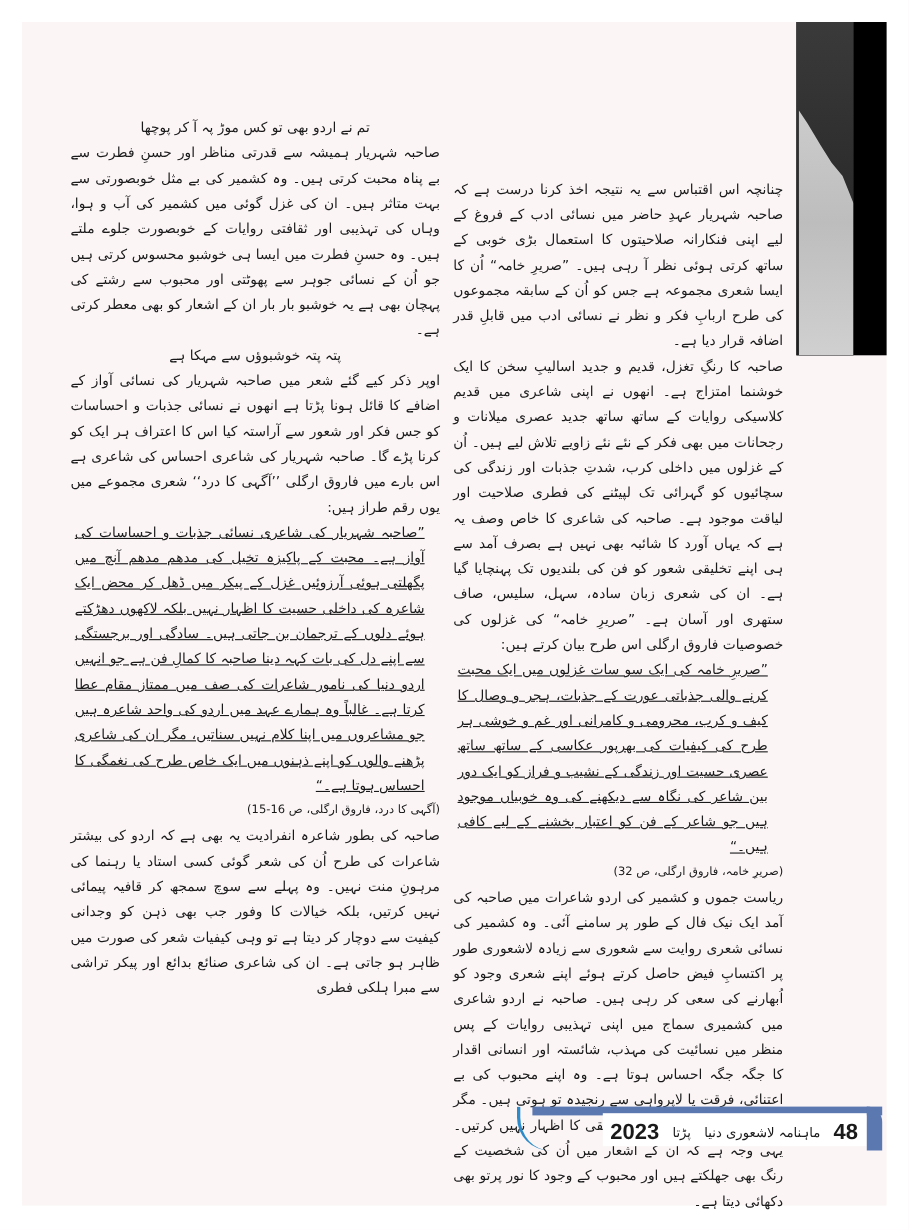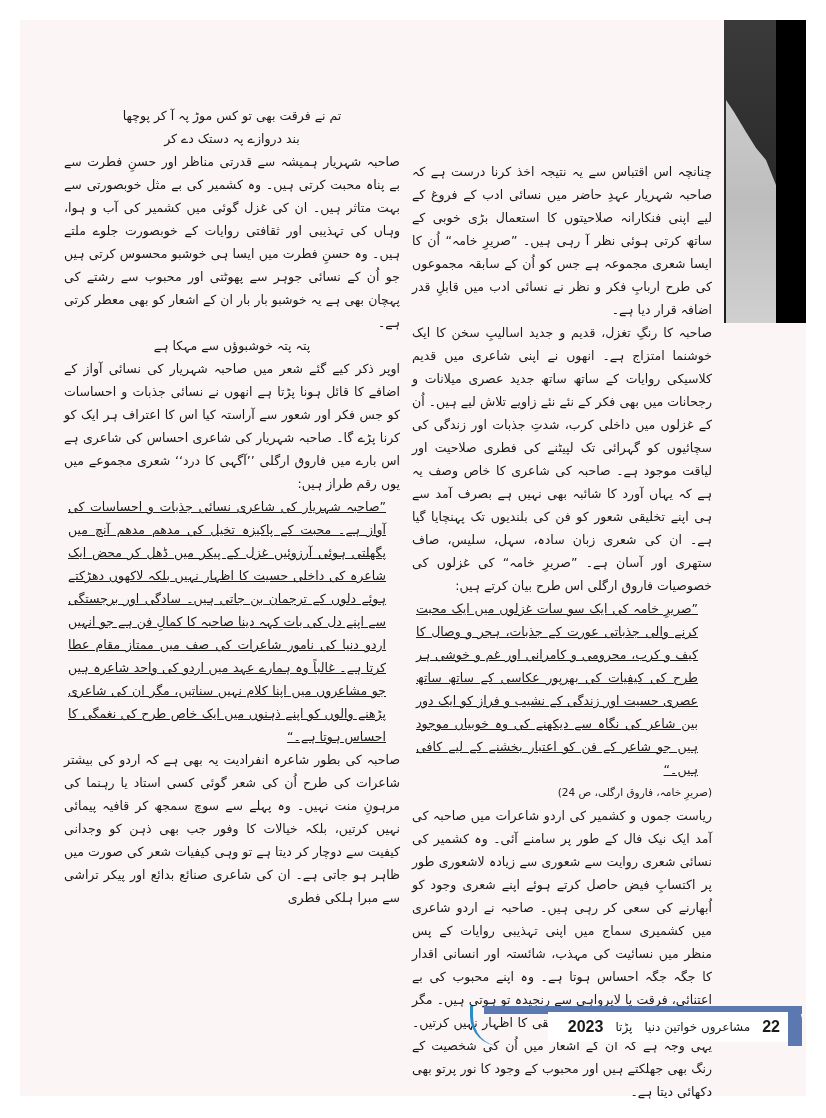--- a/index.html
+++ b/index.html
@@ -50,56 +50,56 @@
     border-top-left-radius: 0;
   }
   .footer .tab::after {
     content: ""; position: absolute; right: -14px; top: -6px; width: 14px; height: 40px; background: #5b78b0;
     border-top-right-radius: 24px;
   }
   .footer .label {
     position: absolute; right: 22px; top: 12px; direction: rtl; display: flex; gap: 12px; align-items: center;
     font-size: 12px; white-space: nowrap;
   }
-  .footer .num { font-family: "Liberation Sans", sans-serif; font-weight: bold; font-size: 16px; direction: ltr; }
+  .footer .num { font-family: "Liberation Sans", sans-serif; font-weight: bold; font-size: 20px; direction: ltr; }
 </style>
 </head>
 <body>
 
 <div class="page"></div>
 
 <div class="strip">
   <div class="left"></div>
   <div class="paper"></div>
 </div>
 
 <div class="col col-right">
   <p>چنانچہ اس اقتباس سے یہ نتیجہ اخذ کرنا درست ہے کہ صاحبہ شہریار عہدِ حاضر میں نسائی ادب کے فروغ کے لیے اپنی فنکارانہ صلاحیتوں کا استعمال بڑی خوبی کے ساتھ کرتی ہوئی نظر آ رہی ہیں۔ ”صریرِ خامہ“ اُن کا ایسا شعری مجموعہ ہے جس کو اُن کے سابقہ مجموعوں کی طرح اربابِ فکر و نظر نے نسائی ادب میں قابلِ قدر اضافہ قرار دیا ہے۔</p>
   <p>صاحبہ کا رنگِ تغزل، قدیم و جدید اسالیبِ سخن کا ایک خوشنما امتزاج ہے۔ انھوں نے اپنی شاعری میں قدیم کلاسیکی روایات کے ساتھ ساتھ جدید عصری میلانات و رجحانات میں بھی فکر کے نئے نئے زاویے تلاش لیے ہیں۔ اُن کے غزلوں میں داخلی کرب، شدتِ جذبات اور زندگی کی سچائیوں کو گہرائی تک لپیٹنے کی فطری صلاحیت اور لیاقت موجود ہے۔ صاحبہ کی شاعری کا خاص وصف یہ ہے کہ یہاں آورد کا شائبہ بھی نہیں ہے بصرف آمد سے ہی اپنے تخلیقی شعور کو فن کی بلندیوں تک پہنچایا گیا ہے۔ ان کی شعری زبان سادہ، سہل، سلیس، صاف ستھری اور آسان ہے۔ ”صریرِ خامہ“ کی غزلوں کی خصوصیات فاروق ارگلی اس طرح بیان کرتے ہیں:</p>
   <p class="quote">”صریرِ خامہ کی ایک سو سات غزلوں میں ایک محبت کرنے والی جذباتی عورت کے جذبات، ہجر و وصال کا کیف و کرب، محرومی و کامرانی اور غم و خوشی ہر طرح کی کیفیات کی بھرپور عکاسی کے ساتھ ساتھ عصری حسیت اور زندگی کے نشیب و فراز کو ایک دور بین شاعر کی نگاہ سے دیکھنے کی وہ خوبیاں موجود ہیں جو شاعر کے فن کو اعتبار بخشنے کے لیے کافی ہیں۔“</p>
-  <p class="ref">(صریرِ خامہ، فاروق ارگلی، ص 24)</p>
+  <p class="ref">(صریرِ خامہ، فاروق ارگلی، ص 32)</p>
   <p>ریاست جموں و کشمیر کی اردو شاعرات میں صاحبہ کی آمد ایک نیک فال کے طور پر سامنے آئی۔ وہ کشمیر کی نسائی شعری روایت سے شعوری سے زیادہ لاشعوری طور پر اکتسابِ فیض حاصل کرتے ہوئے اپنے شعری وجود کو اُبھارنے کی سعی کر رہی ہیں۔ صاحبہ نے اردو شاعری میں کشمیری سماج میں اپنی تہذیبی روایات کے پس منظر میں نسائیت کی مہذب، شائستہ اور انسانی اقدار کا جگہ جگہ احساس ہوتا ہے۔ وہ اپنے محبوب کی بے اعتنائی، فرقت یا لاپرواہی سے رنجیدہ تو ہوتی ہیں۔ مگر کھلے میدان میں بر وقت یا لاتعلقی کا اظہار نہیں کرتیں۔ یہی وجہ ہے کہ اُن کے اشعار میں اُن کی شخصیت کے رنگ بھی جھلکتے ہیں اور محبوب کے وجود کا نور پرتو بھی دکھائی دیتا ہے۔</p>
   <div class="gap"></div>
   <p class="verse">میری آنکھوں میں اُترتا ہے تجلی کی طرح</p>
 
 </div>
 
 <div class="col col-left">
-  <p class="verse">تم نے فرقت بھی تو کس موڑ پہ آ کر پوچھا</p>
-  <p class="verse">بند دروازے پہ دستک دے کر</p>
+  <p class="verse">تم نے اردو بھی تو کس موڑ پہ آ کر پوچھا</p>
   <p>صاحبہ شہریار ہمیشہ سے قدرتی مناظر اور حسنِ فطرت سے بے پناہ محبت کرتی ہیں۔ وہ کشمیر کی بے مثل خوبصورتی سے بہت متاثر ہیں۔ ان کی غزل گوئی میں کشمیر کی آب و ہوا، وہاں کی تہذیبی اور ثقافتی روایات کے خوبصورت جلوے ملتے ہیں۔ وہ حسنِ فطرت میں ایسا ہی خوشبو محسوس کرتی ہیں جو اُن کے نسائی جوہر سے پھوٹتی اور محبوب سے رشتے کی پہچان بھی ہے یہ خوشبو بار بار ان کے اشعار کو بھی معطر کرتی ہے۔</p>
   <p class="verse">پتہ پتہ خوشبوؤں سے مہکا ہے</p>
   <p>اوپر ذکر کیے گئے شعر میں صاحبہ شہریار کی نسائی آواز کے اضافے کا قائل ہونا پڑتا ہے انھوں نے نسائی جذبات و احساسات کو جس فکر اور شعور سے آراستہ کیا اس کا اعتراف ہر ایک کو کرنا پڑے گا۔ صاحبہ شہریار کی شاعری احساس کی شاعری ہے اس بارے میں فاروق ارگلی ’’آگہی کا درد‘‘ شعری مجموعے میں یوں رقم طراز ہیں:</p>
   <p class="quote">”صاحبہ شہریار کی شاعری نسائی جذبات و احساسات کی آواز ہے۔ محبت کے پاکیزہ تخیل کی مدھم مدھم آنچ میں پگھلتی ہوئی آرزوئیں غزل کے پیکر میں ڈھل کر محض ایک شاعرہ کی داخلی حسیت کا اظہار نہیں بلکہ لاکھوں دھڑکتے ہوئے دلوں کے ترجمان بن جاتی ہیں۔ سادگی اور برجستگی سے اپنے دل کی بات کہہ دینا صاحبہ کا کمالِ فن ہے جو انہیں اردو دنیا کی نامور شاعرات کی صف میں ممتاز مقام عطا کرتا ہے۔ غالباً وہ ہمارے عہد میں اردو کی واحد شاعرہ ہیں جو مشاعروں میں اپنا کلام نہیں سناتیں، مگر ان کی شاعری پڑھنے والوں کو اپنے ذہنوں میں ایک خاص طرح کی نغمگی کا احساس ہوتا ہے۔“</p>
+  <p class="ref">(آگہی کا درد، فاروق ارگلی، ص 16-15)</p>
   <p>صاحبہ کی بطور شاعرہ انفرادیت یہ بھی ہے کہ اردو کی بیشتر شاعرات کی طرح اُن کی شعر گوئی کسی استاد یا رہنما کی مرہونِ منت نہیں۔ وہ پہلے سے سوچ سمجھ کر قافیہ پیمائی نہیں کرتیں، بلکہ خیالات کا وفور جب بھی ذہن کو وجدانی کیفیت سے دوچار کر دیتا ہے تو وہی کیفیات شعر کی صورت میں ظاہر ہو جاتی ہے۔ ان کی شاعری صنائع بدائع اور پیکر تراشی سے مبرا ہلکی فطری</p>
 </div>
 
 <div class="footer">
   <div class="band"></div>
   <div class="curve"></div>
   <div class="tab"></div>
   <div class="label">
-    <span class="num">22</span>
-    <span>مشاعروں خواتین دنیا</span>
+    <span class="num">48</span>
+    <span>ماہنامہ لاشعوری دنیا</span>
     <span>پڑتا</span>
     <span class="num">2023</span>
   </div>
 </div>
 
 </body></html>

